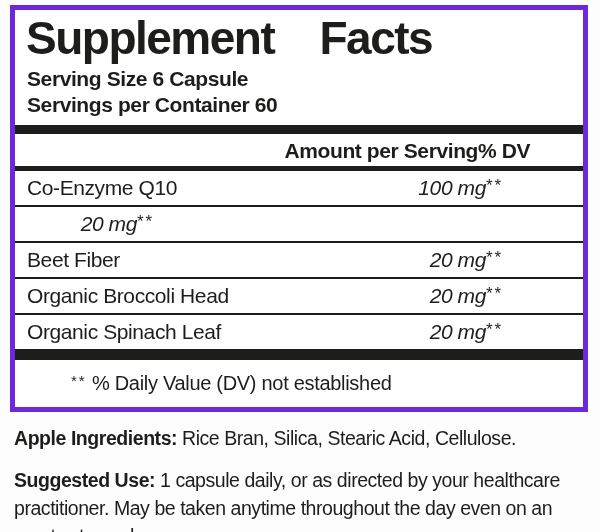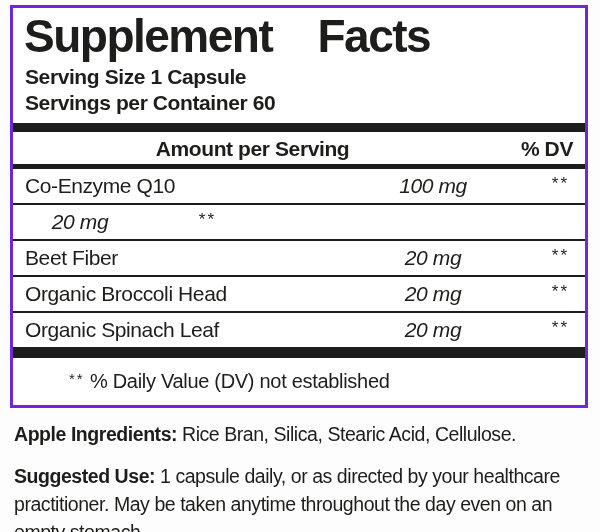--- a/index.html
+++ b/index.html
@@ -9,21 +9,21 @@
     font-family: "Liberation Sans", sans-serif;
     color: #1d1d1b;
     overflow: hidden;
   }
   .page { width: 600px; height: 532px; }
 
   
   .facts-box {
     margin: 5px 11px 0 10px;
     width: 578px;
-    border: 3px solid #6d28d9;
+    border: 5px solid #6d28d9;
     background: #ffffff;
   }
   .title {
     margin: 3px 10px 1px 11px;
     font-size: 46px;
     font-weight: bold;
     letter-spacing: -1.5px;
     word-spacing: 34px;
     line-height: 1.12;
     white-space: nowrap;
@@ -39,31 +39,30 @@
   .bar.thick { height: 9px; }
   .bar.med   { height: 5px; }
   .bar.top-gap { margin-top: 7px; }
 
   .hrow {
     display: flex;
     align-items: baseline;
     padding: 3px 10px 2px 12px;
   }
   .col-name { flex: 1; }
-  .col-amt  { text-align: center; }
+  .col-amt  { text-align: right; }
   .hdr {
     font-size: 21px;
     font-weight: bold;
     letter-spacing: -0.4px;
     line-height: 27px;
   }
   .col-amt.hdr { flex: 1; }
   .col-dv {
     width: 95px;
-    text-align: right;
   }
   .hdr-dv { padding-right: 2px; }
 
   .row {
     display: flex;
     align-items: baseline;
     padding: 4px 2px 3px 12px;
     border-bottom: 2px solid #1d1d1b;
     font-size: 21px;
     letter-spacing: -0.4px;
@@ -105,21 +104,21 @@
   .para + .para { margin-top: 14px; }
   .b { font-weight: bold; }
 </style>
 </head>
 <body>
 
 <div class="page">
 
   <div class="facts-box">
     <div class="title">Supplement  Facts</div>
-    <div class="serving">Serving Size 1 Capsule</div>
+    <div class="serving">Serving Size 6 Capsule</div>
     <div class="serving">Servings per Container 60</div>
 
     <div class="bar thick top-gap"></div>
 
     <div class="hrow">
       <div class="col-amt hdr">Amount per Serving</div>
       <div class="col-dv hdr hdr-dv">% DV</div>
     </div>
 
     <div class="bar med"></div>

